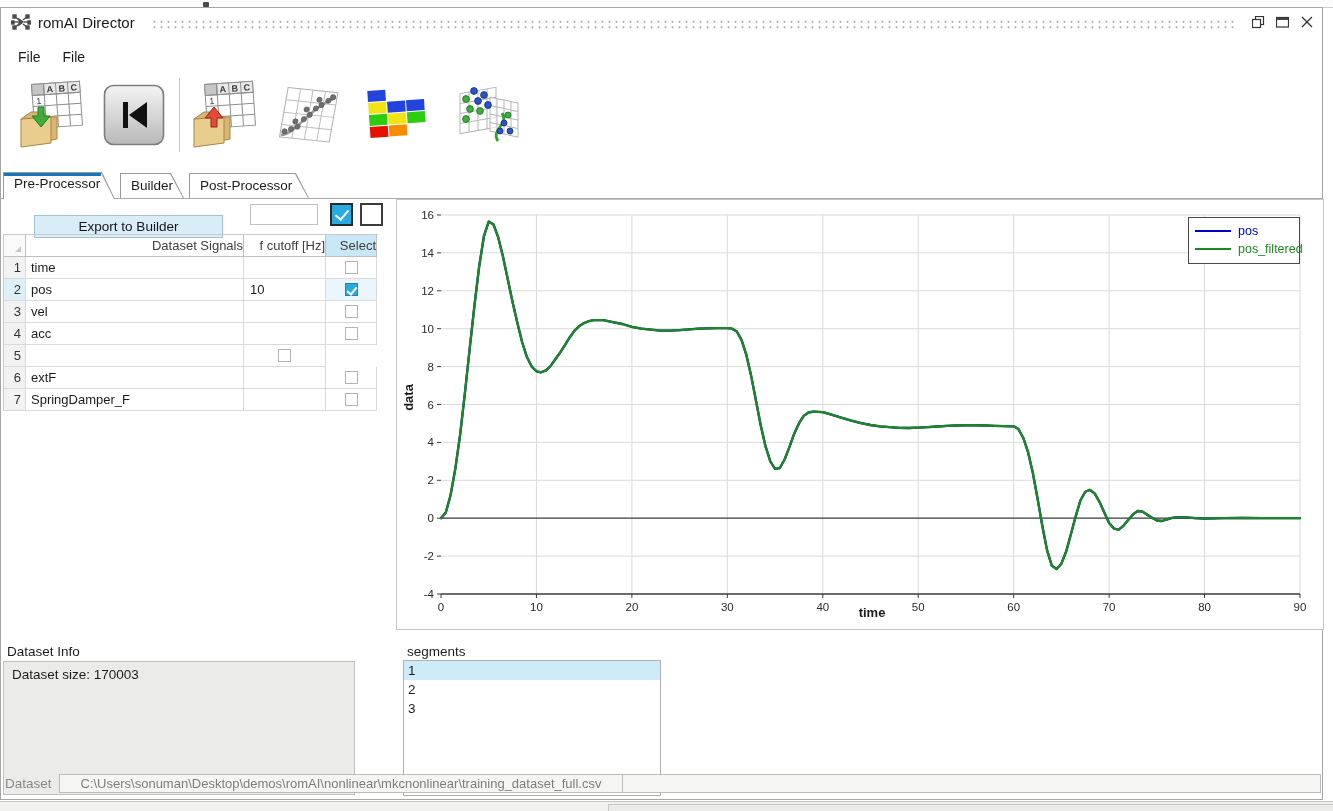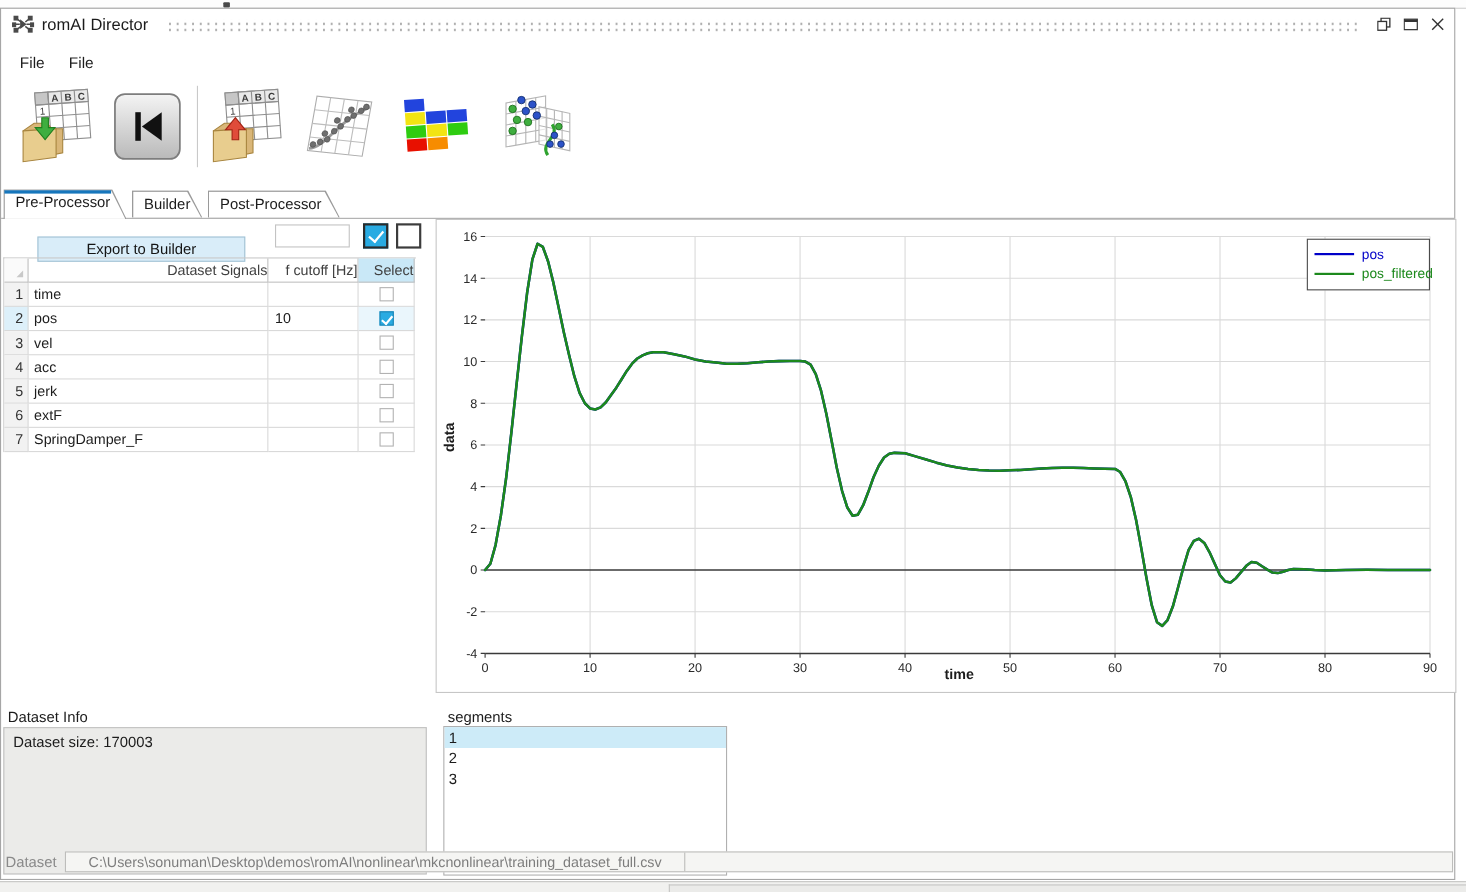--- a/index.html
+++ b/index.html
@@ -90,21 +90,21 @@
   .legend{position:absolute;right:23px;top:17px;width:112px;background:#fff;border:1px solid #4a4a4a;padding:4px 6px 5px 6px;box-sizing:border-box;}
   .legend-row{display:flex;align-items:center;height:18px;}
   .legend-line{width:36px;height:2px;margin-right:7px;flex:0 0 auto;}
   .legend-text{font-size:12.5px;white-space:nowrap;}
 
   
   .bottom{position:relative;height:170px;}
   .section-label{position:absolute;font-size:13.5px;color:#1c1c1c;}
   .info-label{left:6px;top:7px;}
   .segments-label{left:406px;top:7px;}
-  .info-box{position:absolute;left:2px;top:24px;width:385px;height:134px;background:#ebebe9;border:1px solid #c0c0c0;box-sizing:border-box;
+  .info-box{position:absolute;left:2px;top:24px;width:352px;height:134px;background:#ebebe9;border:1px solid #c0c0c0;box-sizing:border-box;
     font-size:13.5px;color:#1c1c1c;padding:5px 8px;}
   .seg-list{position:absolute;left:402px;top:23px;width:258px;height:136px;background:#fff;border:1px solid #b0b0b0;box-sizing:border-box;overflow:hidden;}
   .seg-item{height:19px;line-height:19px;font-size:13.5px;color:#1c1c1c;padding-left:4px;cursor:default;}
   .seg-item.selected{background:#cdebf8;}
 
   
   .dataset-row{position:absolute;left:0;right:0;top:763px;height:26px;}
   .dataset-label{position:absolute;left:4px;top:5px;font-size:13.5px;color:#8a8a8a;}
   .path-field{position:absolute;left:58px;top:3px;right:1px;height:19px;background:#f5f5f3;border:1px solid #bdbdbb;box-sizing:border-box;display:flex;}
   .path-cell{width:562px;border-right:1px solid #bdbdbb;font-size:13px;color:#7d7d7d;line-height:17px;text-align:center;
@@ -375,21 +375,20 @@
               <div class="tr">
                 <div class="td num">4</div>
                 <div class="td name">acc</div>
                 <div class="td cutoff"></div>
                 <div class="td selcell">
                   <span class="cb"></span>
                 </div>
               </div>
               <div class="tr">
                 <div class="td num">5</div>
-                <div class="td name">jerk</div>
                 <div class="td cutoff"></div>
                 <div class="td selcell">
                   <span class="cb"></span>
                 </div>
               </div>
               <div class="tr">
                 <div class="td num">6</div>
                 <div class="td name">extF</div>
                 <div class="td cutoff"></div>
                 <div class="td selcell">

